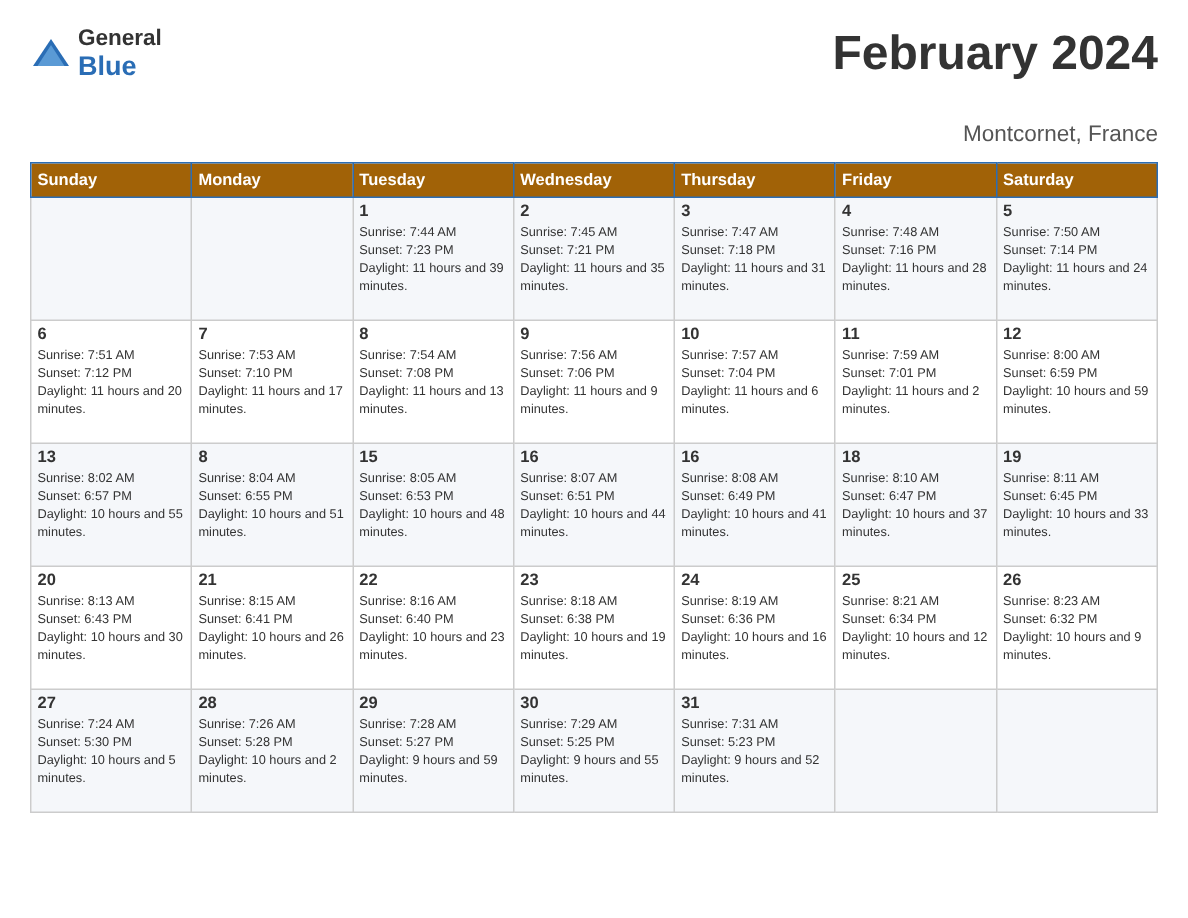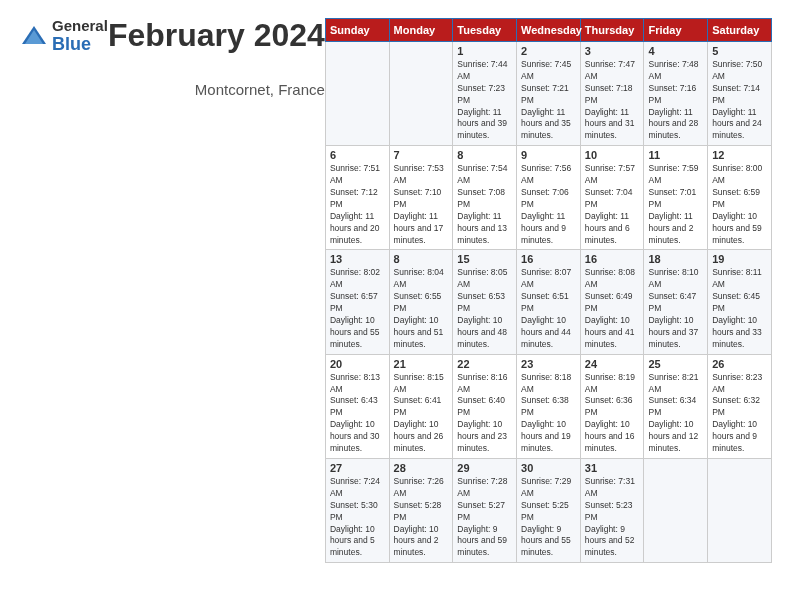--- a/index.html
+++ b/index.html
@@ -8,20 +8,21 @@
       height: 612px;
       font-family: Arial, sans-serif;
       background: #fff;
       overflow: hidden;
     }
     .page {
       width: 792px;
       height: 500px;
       padding: 18px 20px 10px 20px;
       display: flex;
+      flex-direction: column;
     }
     .header {
       display: flex;
       justify-content: space-between;
       align-items: flex-start;
       margin-bottom: 10px;
     }
     .logo {
       display: flex;
       align-items: center;
@@ -60,21 +61,21 @@
       color: #555;
       margin-top: 28px;
     }
     .calendar-table {
       width: 100%;
       border-collapse: collapse;
       flex: 1;
       table-layout: fixed;
     }
     .calendar-table thead tr th {
-      background: #b91c1c;
+      background: #a16207;
       color: #fff;
       font-size: 11px;
       font-weight: bold;
       padding: 5px 4px;
       text-align: left;
       border: 1px solid #2a6db5;
     }
     .calendar-table tbody tr td {
       border: 1px solid #ccc;
       vertical-align: top;

